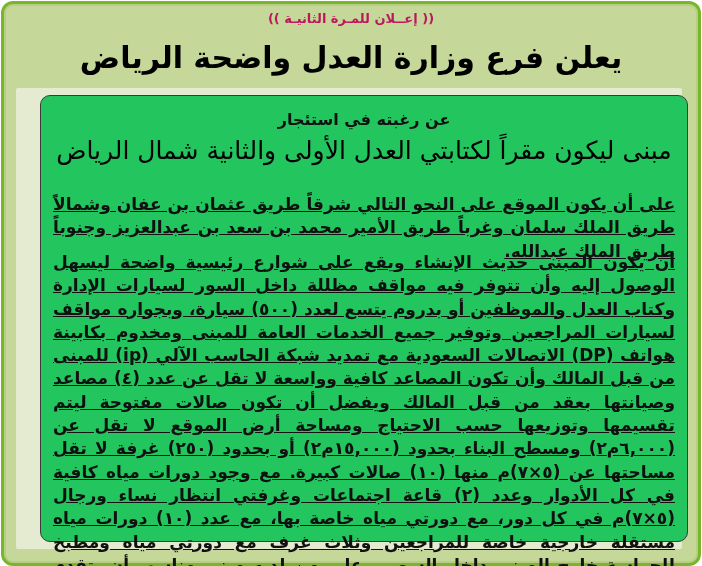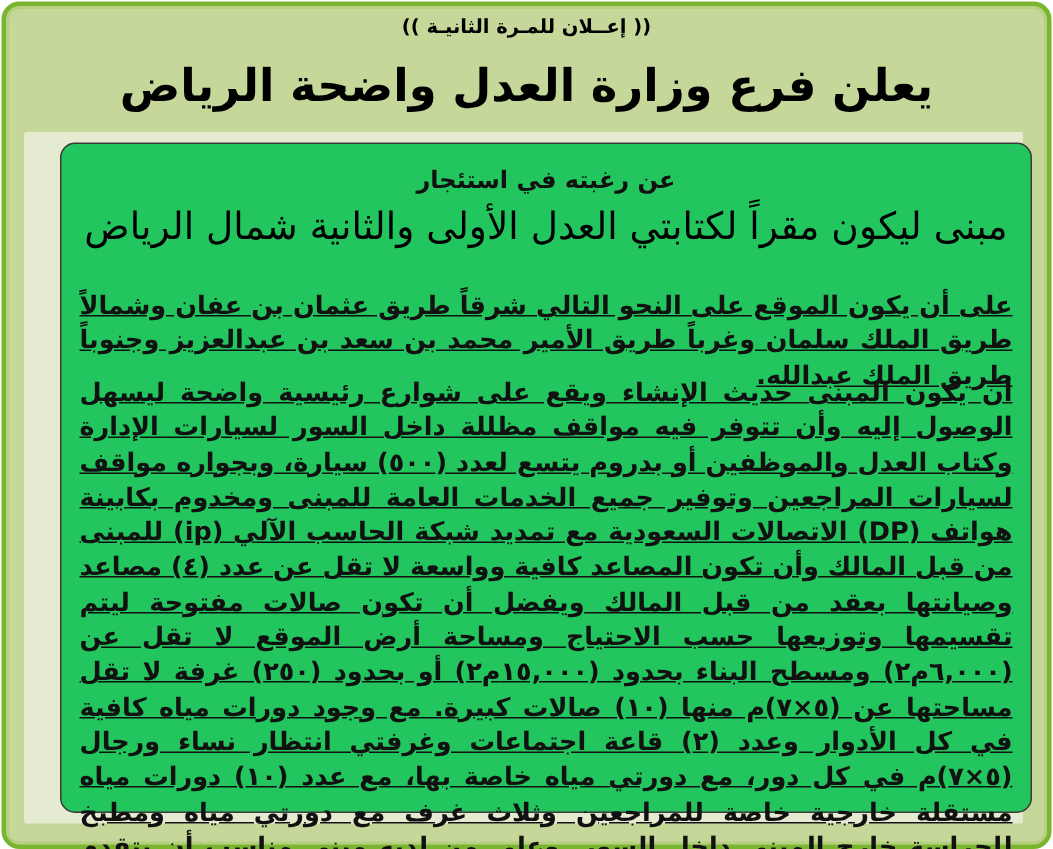--- a/index.html
+++ b/index.html
@@ -7,21 +7,21 @@
   .outer {
     position:absolute; left:1px; top:1px; width:694px; height:559px;
     border:3px solid #7ab530; border-radius:12px;
     background:#c5d89a;
     box-shadow: inset 0 0 0 2px #b6cf80;
   }
   .pre-title {
     position:absolute; top:7px; left:0; width:100%;
     text-align:center; direction:rtl;
     font-family:"DejaVu Sans", sans-serif; font-weight:bold;
-    font-size:13px; color:#000000;
+    font-size:13px; color:#be185d;
   }
   .main-title {
     position:absolute; top:36px; left:0; width:100%;
     text-align:center; direction:rtl;
     font-family:"DejaVu Sans", sans-serif; font-weight:bold;
     font-size:30px; color:#000; letter-spacing:0px;
   }
   .inner-bg {
     position:absolute; left:12px; top:84px; width:666px; height:461px;
     background:#e4ebd0;

